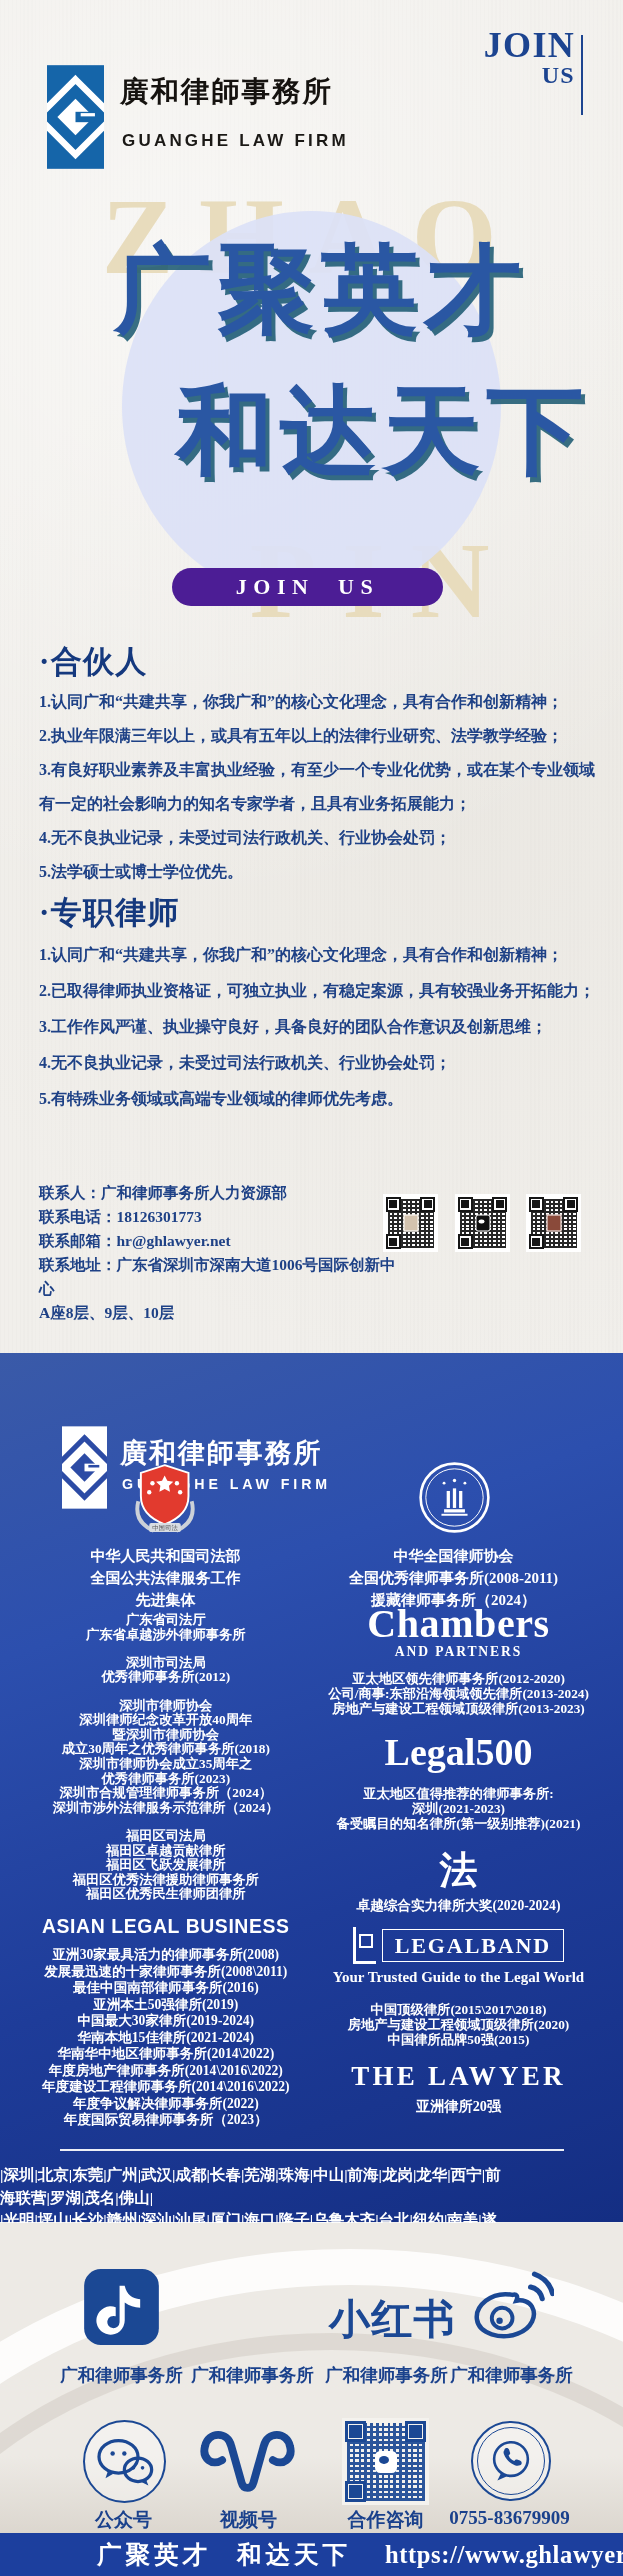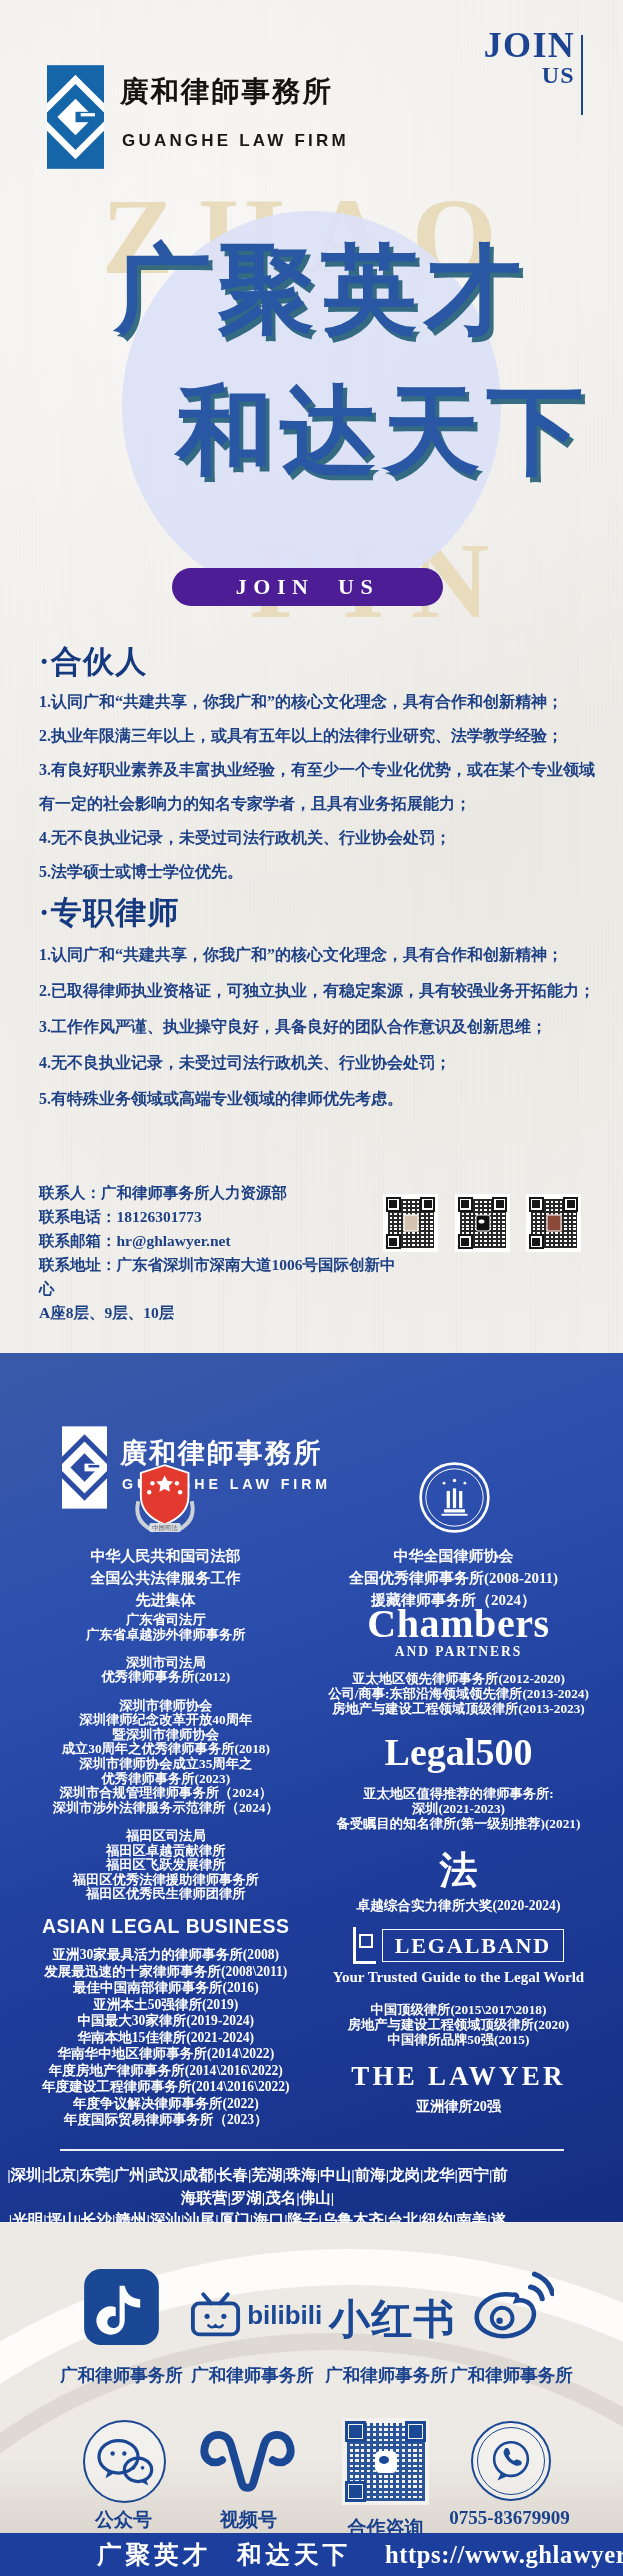--- a/index.html
+++ b/index.html
@@ -81,21 +81,21 @@
   .cblj .seal{font-size:38px;line-height:38px;font-weight:700;}
   .cblj-award{margin-top:9px;font-size:13.6px;line-height:15.5px;}
   .lband{margin-top:14px;display:flex;align-items:center;justify-content:center;gap:6.5px;}
   .lband .mark{width:19.4px;height:34px;border-left:3.2px solid #fff;border-bottom:3.2px solid #fff;position:relative;}
   .lband .mark::after{content:'';position:absolute;left:2.6px;top:6.5px;width:10.4px;height:10.4px;border:2.6px solid #fff;}
   .lband .box{border:1.9px solid #fff;padding:2.6px 11.7px;font-size:22px;letter-spacing:1.9px;font-weight:700;}
   .lband-tag{margin-top:5.2px;font-size:15px;line-height:17px;}
   .thelawyer{margin-top:14.2px;font-size:27px;line-height:30px;letter-spacing:3.2px;}
   .tl-award{margin-top:7.8px;font-size:14.2px;line-height:15.5px;}
   .divider{left:60px;top:2149px;width:504px;height:1.9px;background:rgba(255,255,255,.92);}
-  .cities{left:0;top:2164px;width:515px;text-align:center;color:#fff;font-weight:700;
+  .cities{left:0;top:2164px;width:515px;color:#fff;font-weight:700;
     font-size:15.5px;line-height:22.7px;}
   
   .photo{left:0;top:2223px;width:623px;height:311px;background:#edeae5;overflow:hidden;}
   .photo .arc1{position:absolute;left:-220px;top:26px;width:1068px;height:809px;border-radius:50%;
     border:36px solid rgba(255,255,255,.85);}
   .photo .arc2{position:absolute;left:-155px;top:110px;width:939px;height:712px;border-radius:50%;
     border:17px solid rgba(203,197,188,.45);}
   .photo .floor{position:absolute;left:0;bottom:0;width:623px;height:78px;
     background:linear-gradient(rgba(214,208,199,.0), rgba(205,198,188,.55));}
   .blue-ic{color:#1b4894;}
@@ -335,31 +335,20 @@
     <div class="arc2"></div>
     <div class="floor"></div>
   </div>
 
   <div class="abs" style="left:84px;top:2269px;">
     <svg width="75" height="76" viewBox="0 0 116 118">
       <rect x="0" y="0" width="116" height="118" rx="26" fill="#1b4894"></rect>
       <path d="M63 26 c3 13 11 20 24 21 v13 c-9 0 -17 -3 -24 -8 v28 a22 22 0 1 1 -14 -20.5 v14 a9.5 9.5 0 1 0 6 9 V26 Z" fill="#ffffff"></path>
     </svg>
   </div>
-  <div class="abs" style="left:189px;top:2289px;display:flex;align-items:center;gap:5.2px;">
-    <svg width="53" height="52" viewBox="0 0 82 80" class="blue-ic">
-      <line x1="22" y1="8" x2="34" y2="22" stroke="#1b4894" stroke-width="6" stroke-linecap="round"></line>
-      <line x1="60" y1="8" x2="48" y2="22" stroke="#1b4894" stroke-width="6" stroke-linecap="round"></line>
-      <rect x="6" y="22" width="70" height="48" rx="10" fill="none" stroke="#1b4894" stroke-width="6"></rect>
-      <circle cx="28" cy="42" r="4" fill="#1b4894"></circle>
-        <circle cx="54" cy="42" r="4" fill="#1b4894"></circle>
-      <path d="M30 56 q6 6 11 0 q6 6 11 0" fill="none" stroke="#1b4894" stroke-width="4" stroke-linecap="round"></path>
-    </svg>
-    <span class="bili-word">bilibili</span>
-  </div>
   <div class="abs xhs" style="left:329px;top:2292px;">小红书</div>
   <div class="abs" style="left:471px;top:2269px;">
     <svg width="83" height="75" viewBox="0 0 128 116">
       <path d="M64 40 C 30 34 6 58 9 78 C 12 100 46 110 72 100 C 94 92 102 72 94 58 C 90 51 80 47 70 49 C 73 42 70 38 64 40 Z" fill="none" stroke="#1b4894" stroke-width="7"></path>
       <circle cx="48" cy="76" r="16" fill="none" stroke="#1b4894" stroke-width="6"></circle>
       <circle cx="44" cy="80" r="5" fill="#1b4894"></circle>
       <path d="M92 28 A 24 24 0 0 1 110 46" fill="none" stroke="#1b4894" stroke-width="8" stroke-linecap="round"></path>
       <path d="M98 8 A 44 44 0 0 1 126 38" fill="none" stroke="#1b4894" stroke-width="8" stroke-linecap="round"></path>
     </svg>
   </div>
@@ -396,21 +385,21 @@
     <div class="inner">
       <svg width="48" height="48" viewBox="0 0 74 74">
         <circle cx="37" cy="34" r="26" fill="none" stroke="#1b4894" stroke-width="4"></circle>
         <path d="M22 55 l-6 12 14 -6" fill="#1b4894"></path>
         <path d="M29 22 c2 -6 10 -6 12 0 l2.4 7 c1 3 -1 5 -3.6 6.6 c2 7 7 12 14 14 c1.6 -2.6 4 -4.6 7 -3.6 l7 2.4 c6 2 6 10 0 12 c-4 1.4 -8.6 1.2 -12.6 -0.4 c-13 -5 -22 -14 -27 -27 c-1.6 -4 -1.8 -8 1.8 -11 z" transform="scale(0.62) translate(14,10)" fill="#1b4894"></path>
       </svg>
     </div>
   </div>
   <div class="bot-label" style="left:49px;top:2507px;">公众号</div>
   <div class="bot-label" style="left:174px;top:2507px;">视频号</div>
-  <div class="bot-label" style="left:311px;top:2507px;margin-top:8px;">合作咨询</div>
+  <div class="bot-label" style="left:311px;top:2507px;">合作咨询</div>
   <div class="bot-label" style="left:435px;top:2507px;">0755-83679909</div>
 
   <div class="abs footer-bar">
     <div class="footer-slogan">
       <span>广聚英才</span><span class="gap"></span><span>和达天下</span>
     </div>
     <div class="footer-url">https://www.ghlawyer.net/</div>
   </div>
 </div>
 

